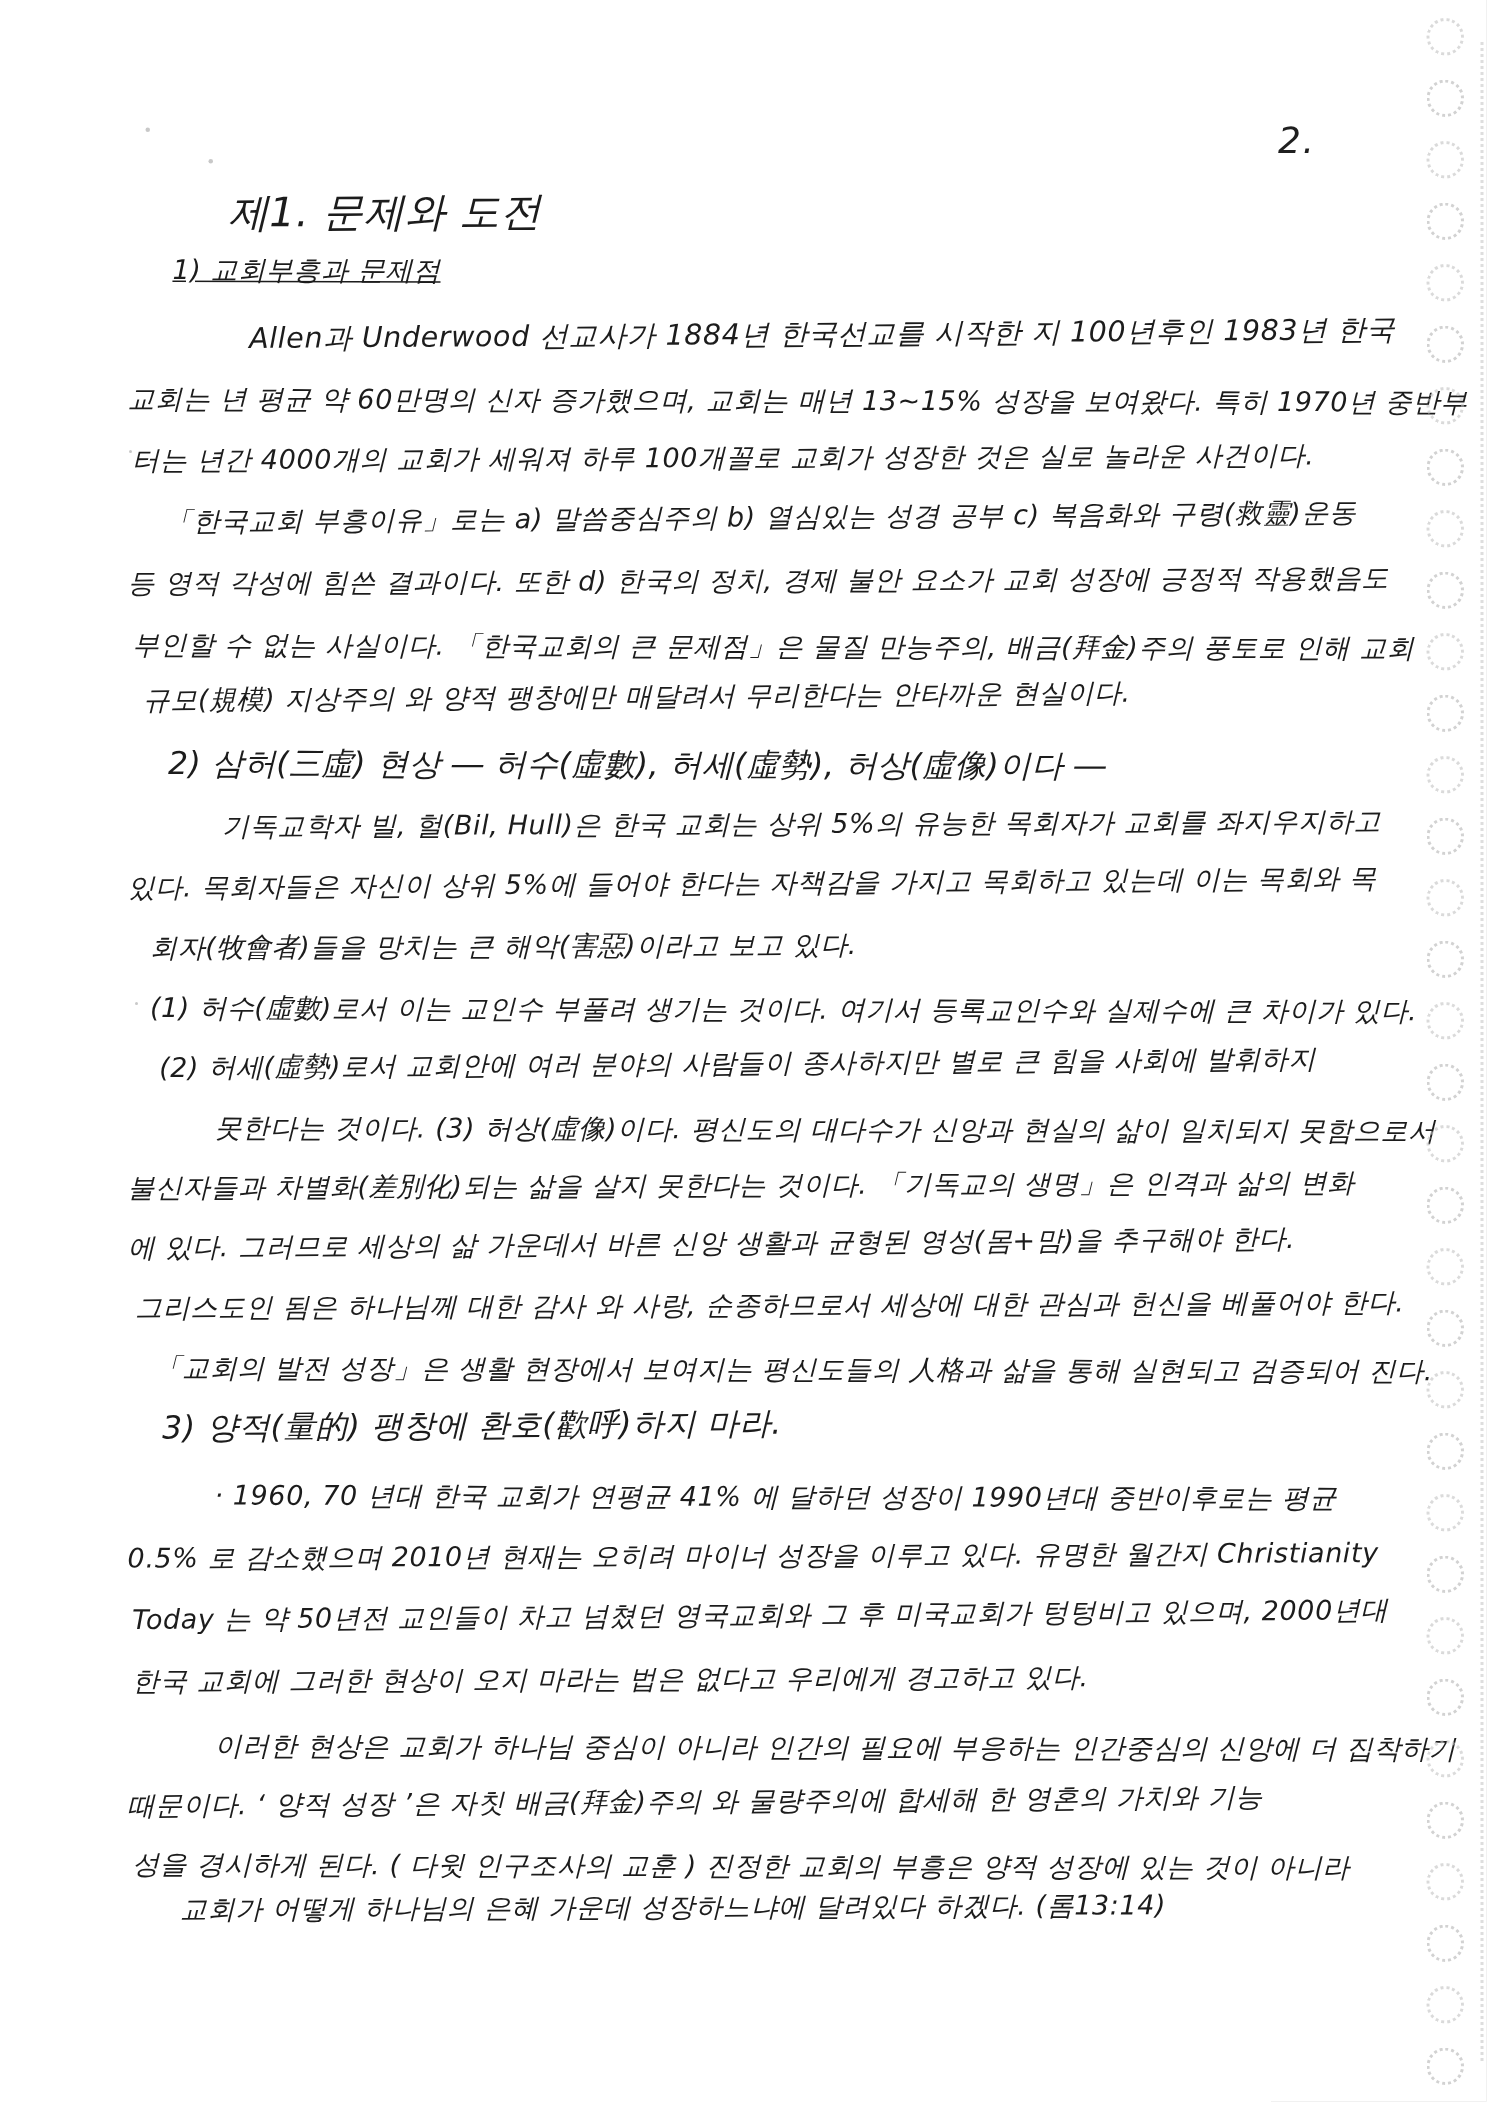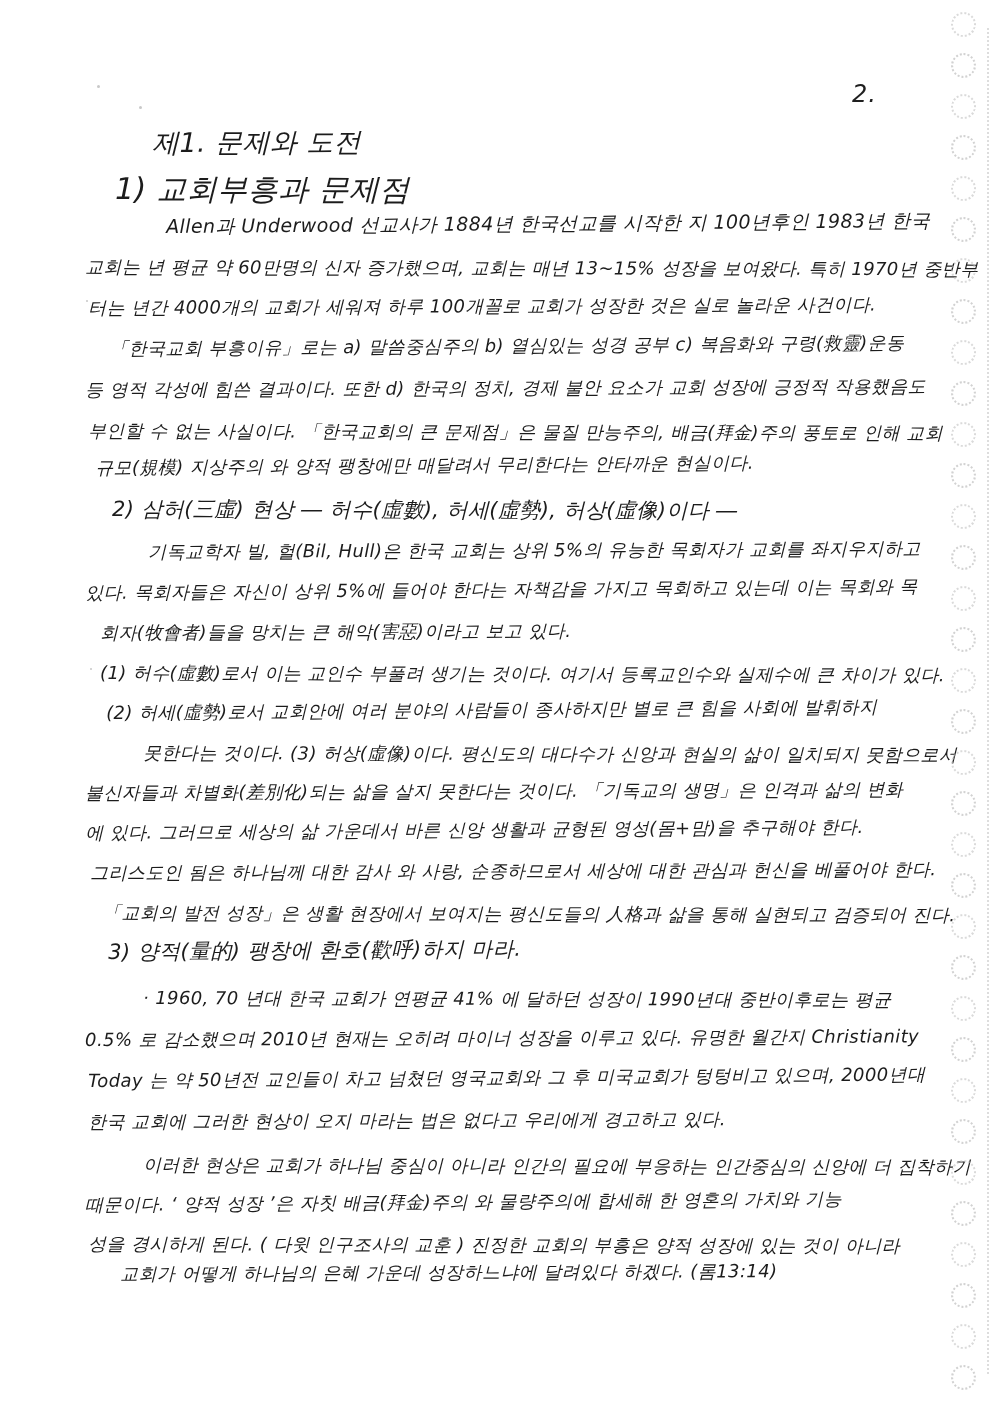--- a/index.html
+++ b/index.html
@@ -72,21 +72,21 @@
   .speck.s4 { left: 90px;  top: 668px; width: 2px; height: 2px; }
 </style>
 </head>
 <body>
 
 <div class="page">
   <div class="page-number">2.</div>
 
   <div class="lines">
       <div class="line" style="left: 152px; top: 126px; font-size: 27px;">제1.   문제와 도전</div>
-      <div class="line" style="left: 115px; top: 170px; font-size: 30px;">1)  교회부흥과 문제점</div>
+      <div class="line" style="left: 115px; top: 170px; font-size: 18px; text-decoration: underline;">1)  교회부흥과 문제점</div>
       <div class="line" style="left: 166px; top: 215px; font-size: 19px;">Allen과 Underwood 선교사가  1884년 한국선교를 시작한 지 100년후인  1983년 한국</div>
       <div class="line" style="left: 85px; top: 256px; font-size: 18px;">교회는  년 평균  약 60만명의 신자 증가했으며, 교회는  매년 13~15% 성장을 보여왔다.  특히 1970년 중반부</div>
       <div class="line" style="left: 88px; top: 297px; font-size: 18px;">터는  년간 4000개의  교회가 세워져  하루 100개꼴로  교회가  성장한 것은 실로 놀라운 사건이다.</div>
       <div class="line" style="left: 110px; top: 338px; font-size: 18px;">「한국교회 부흥이유」로는   a) 말씀중심주의  b) 열심있는 성경 공부  c) 복음화와  구령(救靈)운동</div>
       <div class="line" style="left: 85px; top: 379px; font-size: 18px;">등  영적 각성에  힘쓴 결과이다.   또한 d) 한국의 정치, 경제 불안 요소가 교회 성장에  긍정적 작용했음도</div>
       <div class="line" style="left: 88px; top: 420px; font-size: 18px;">부인할 수 없는  사실이다.  「한국교회의 큰 문제점」은   물질 만능주의,  배금(拜金)주의 풍토로 인해 교회</div>
       <div class="line" style="left: 95px; top: 457px; font-size: 18px;">규모(規模) 지상주의 와   양적 팽창에만   매달려서  무리한다는  안타까운 현실이다.</div>
       <div class="line" style="left: 112px; top: 496px; font-size: 21px;">2)  삼허(三虛) 현상 ― 허수(虛數),  허세(虛勢),  허상(虛像)이다 ―</div>
       <div class="line" style="left: 148px; top: 541px; font-size: 18px;">기독교학자   빌, 헐(Bil, Hull)은   한국 교회는   상위 5%의   유능한 목회자가 교회를 좌지우지하고</div>
       <div class="line" style="left: 85px; top: 582px; font-size: 18px;">있다.  목회자들은  자신이  상위 5%에 들어야 한다는 자책감을 가지고 목회하고 있는데  이는 목회와 목</div>

